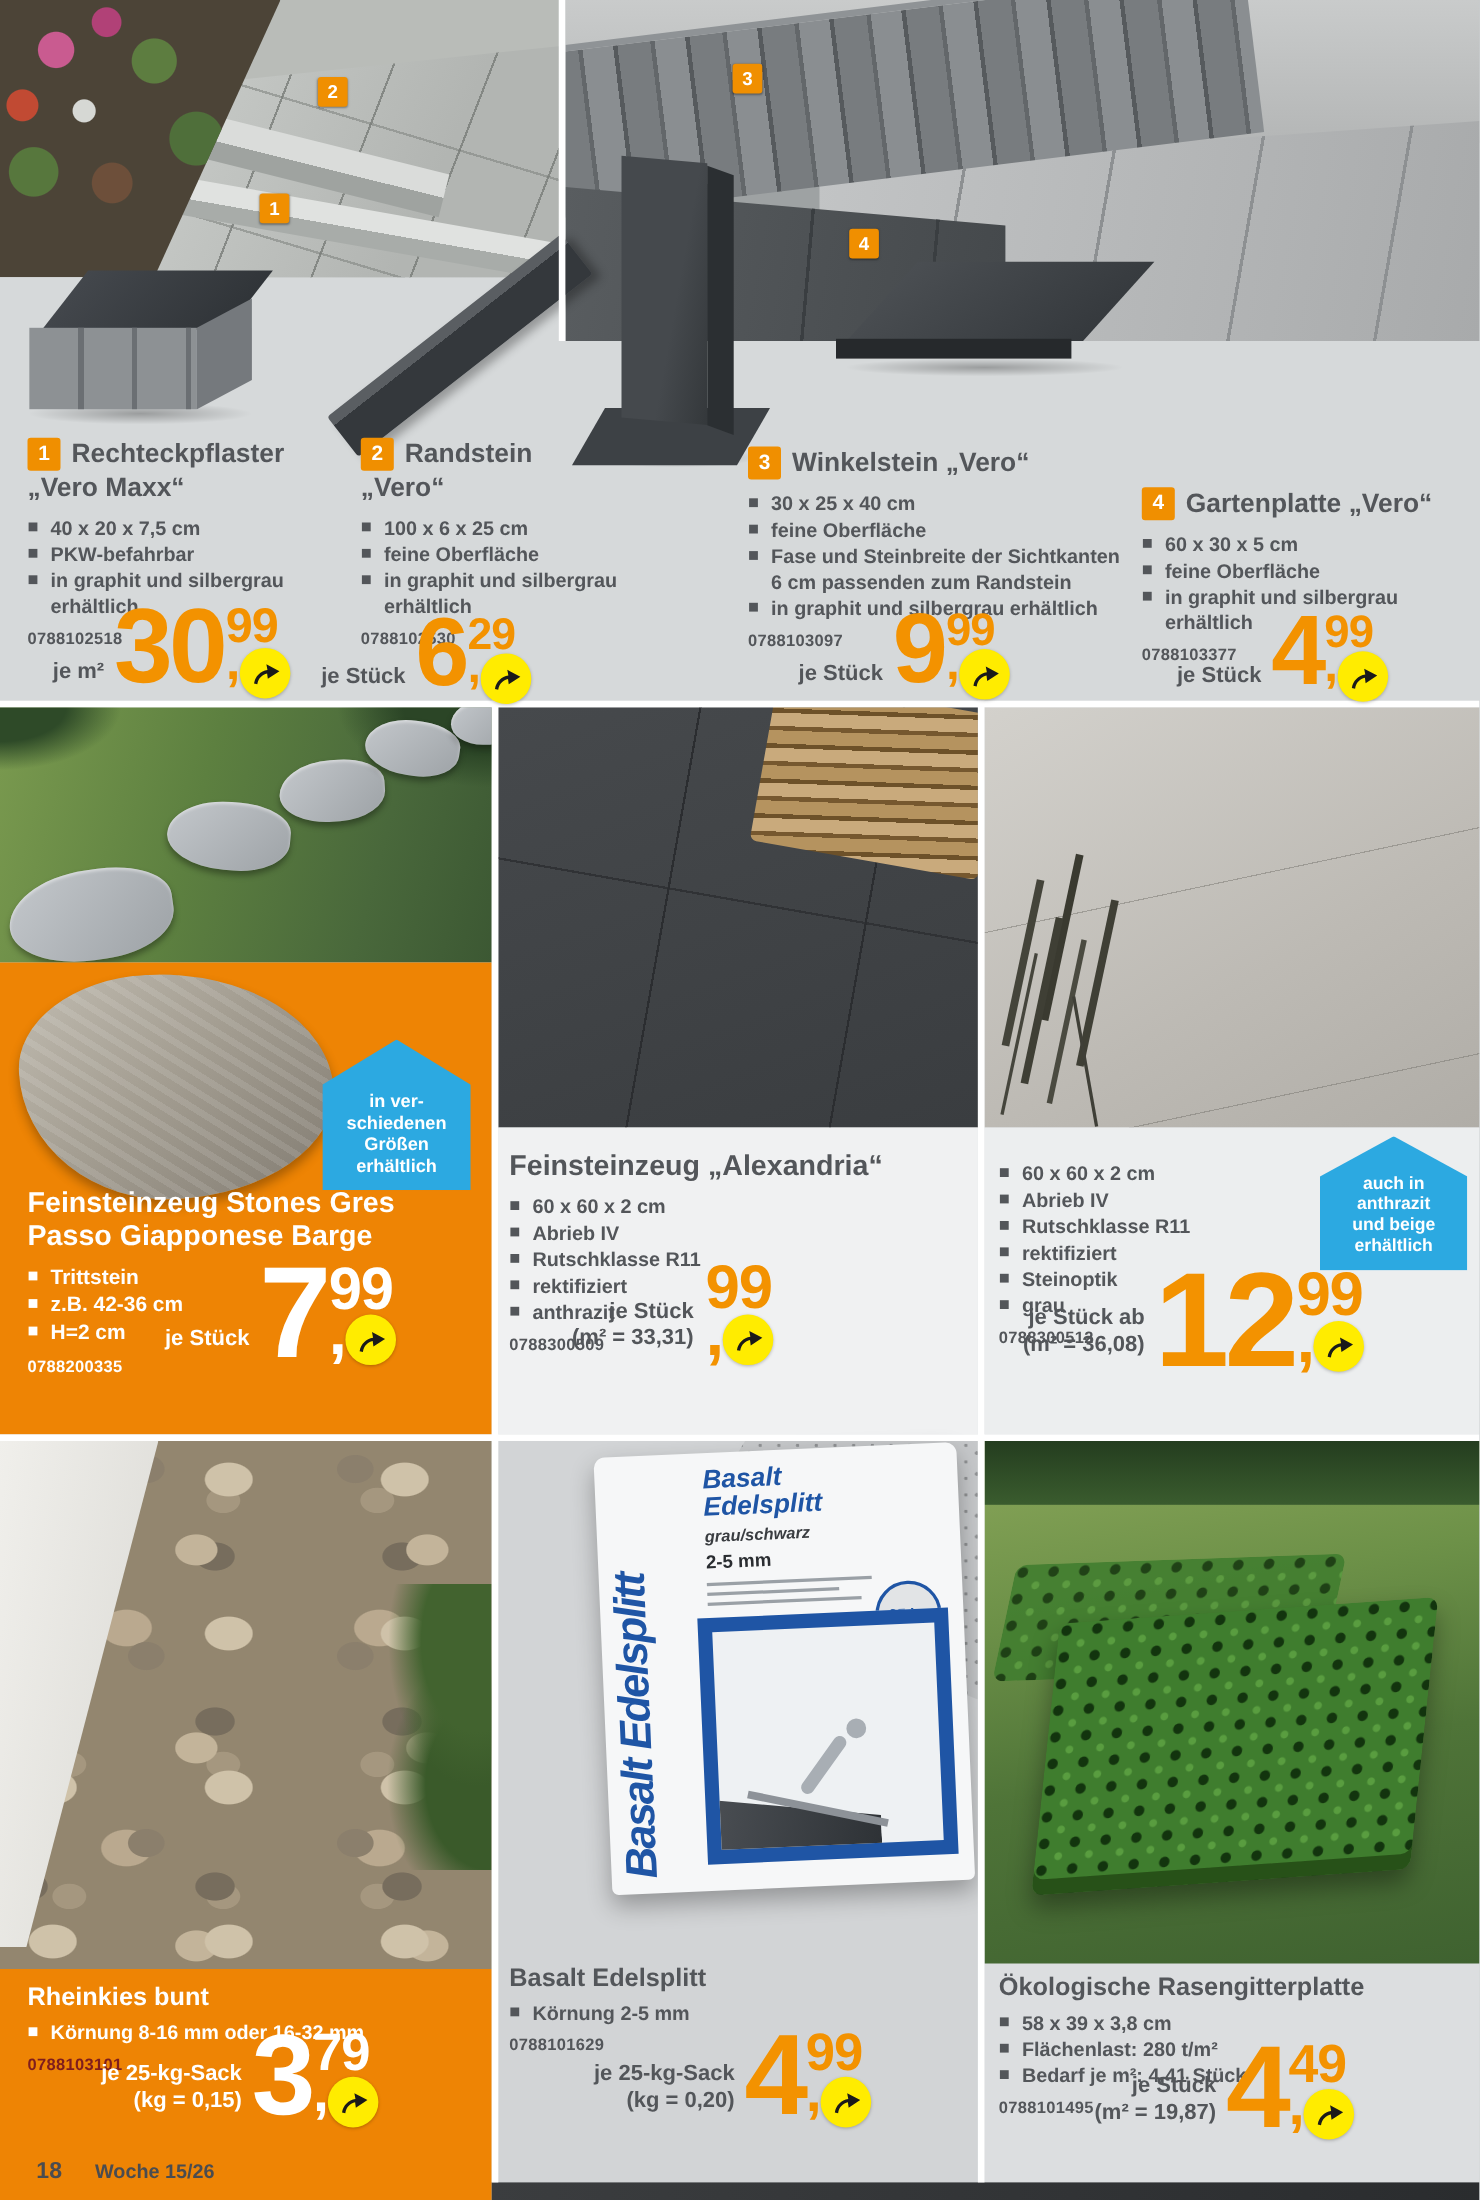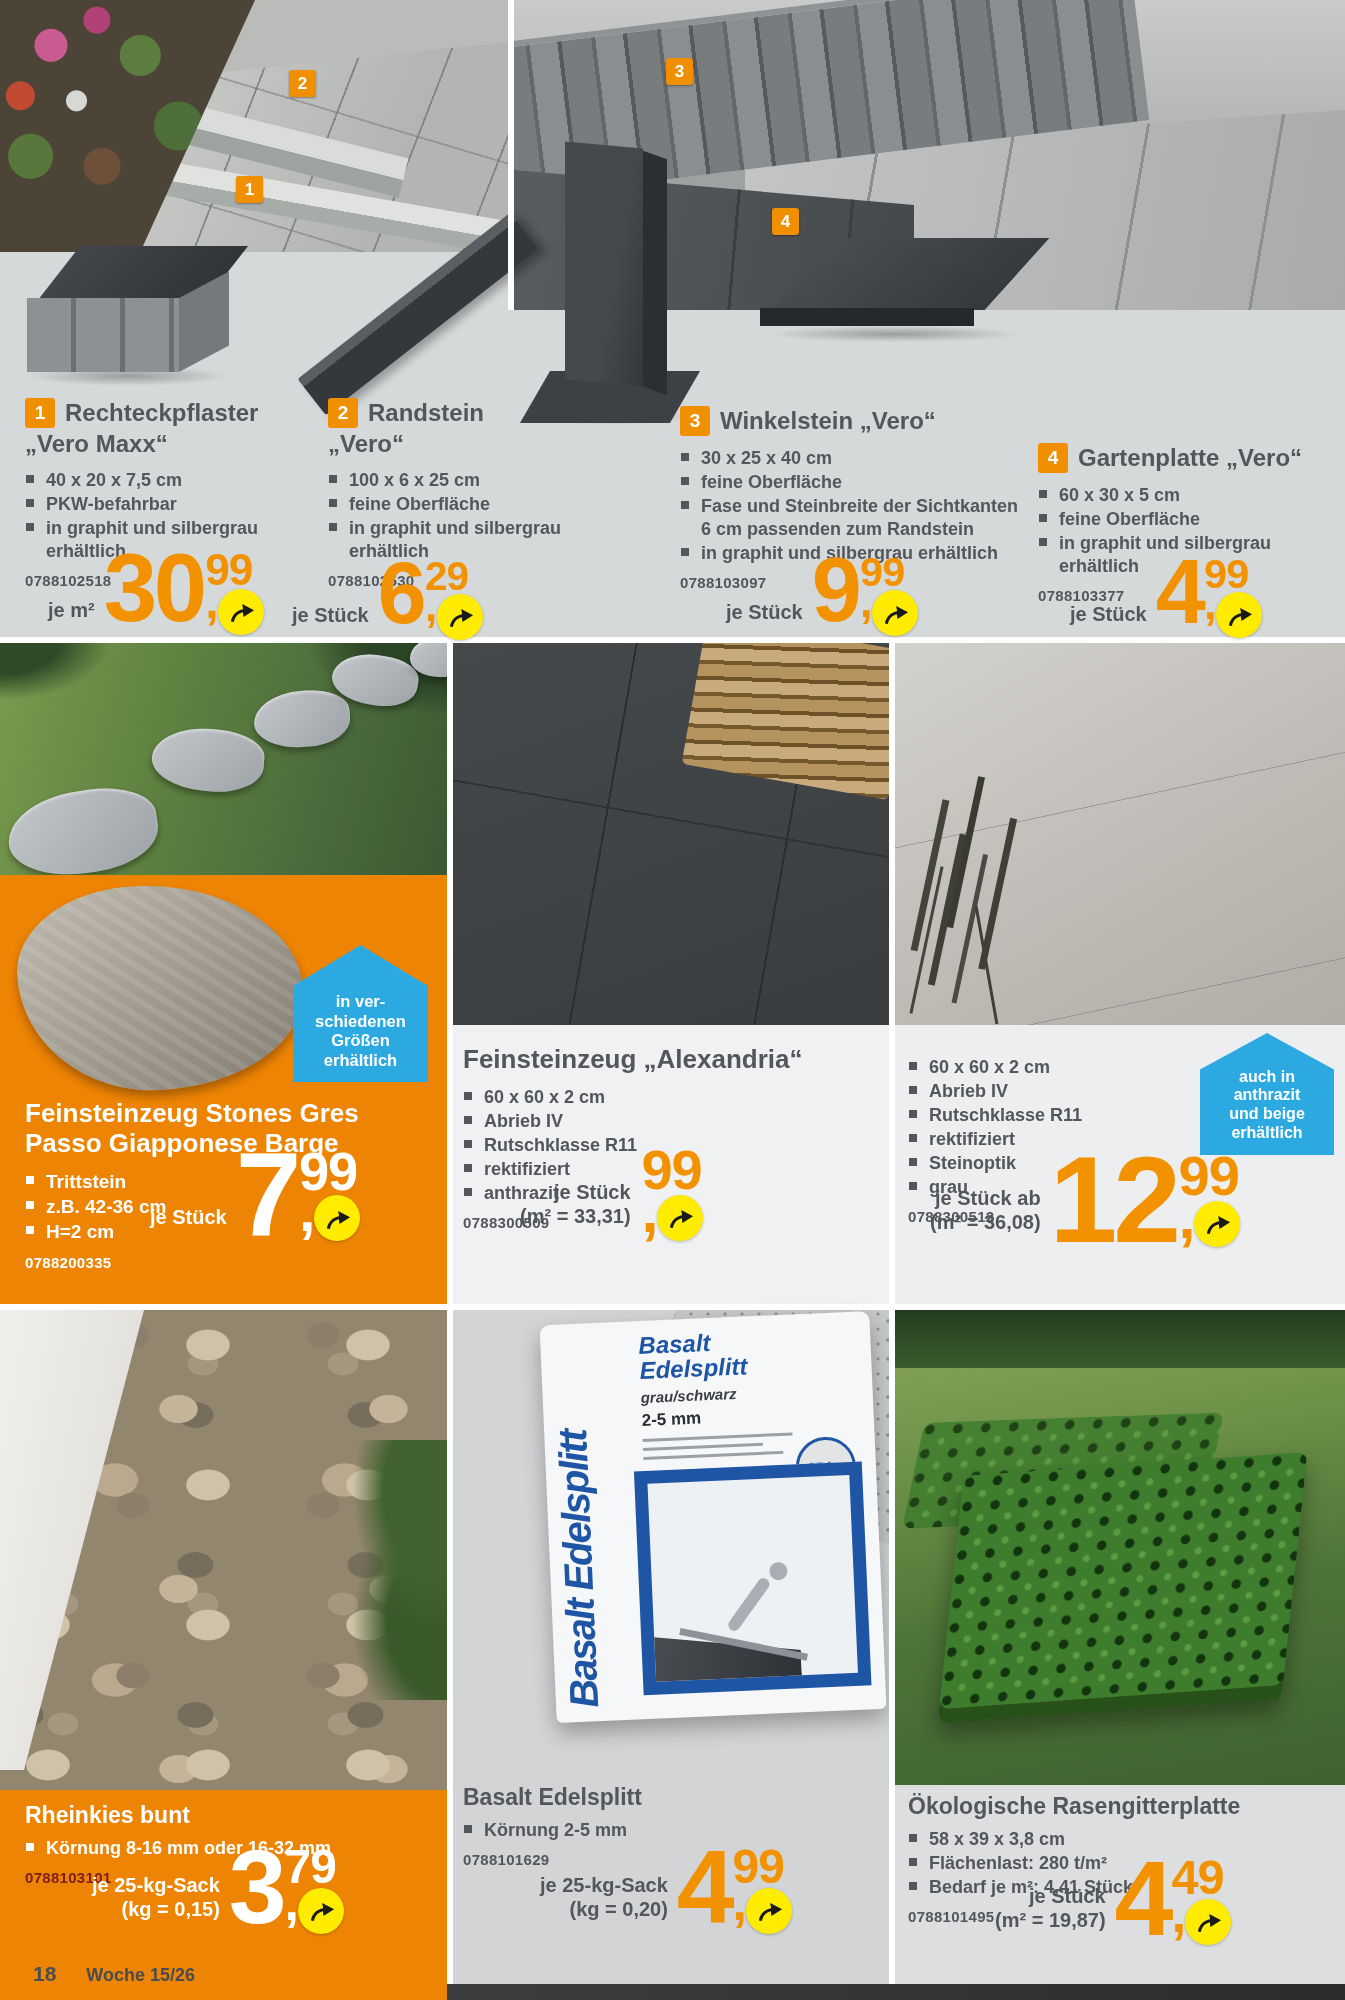--- a/index.html
+++ b/index.html
@@ -201,21 +201,21 @@
   linear-gradient(105deg,#7a9a4f 0%,#5d8040 40%,#49683b 75%,#3c5833 100%)">
   <div class="stone-blob" style="left:8px;top:148px;width:150px;height:82px;transform:rotate(-8deg)"></div>
   <div class="stone-blob" style="left:152px;top:86px;width:112px;height:62px;transform:rotate(5deg)"></div>
   <div class="stone-blob" style="left:254px;top:48px;width:96px;height:56px;transform:rotate(-4deg)"></div>
   <div class="stone-blob" style="left:332px;top:12px;width:86px;height:50px;transform:rotate(8deg)"></div>
   <div class="stone-blob" style="left:410px;top:-6px;width:60px;height:40px"></div>
 </div>
 
 <div class="cell white" style="left:0;top:875px;width:447px;height:429px;background:#ee8404">
   <div class="bigstone" style="left:18px;top:10px;width:285px;height:205px"></div>
-  <div class="mcard" style="left:25px;top:224px;width:410px">
+  <div class="mcard" style="left:25px;top:204px;width:410px">
     <div class="mtitle" style="color:#fff">Feinsteinzeug Stones Gres</div>
     <div class="mtitle" style="color:#fff">Passo Giapponese Barge</div>
     <ul class="bullets" style="font-size:19px;color:#fff">
       <li>Trittstein</li>
       <li>z.B. 42-36 cm</li>
       <li>H=2 cm</li>
     </ul>
     <div class="article" style="color:#fff">0788200335</div>
   </div>
 </div>

